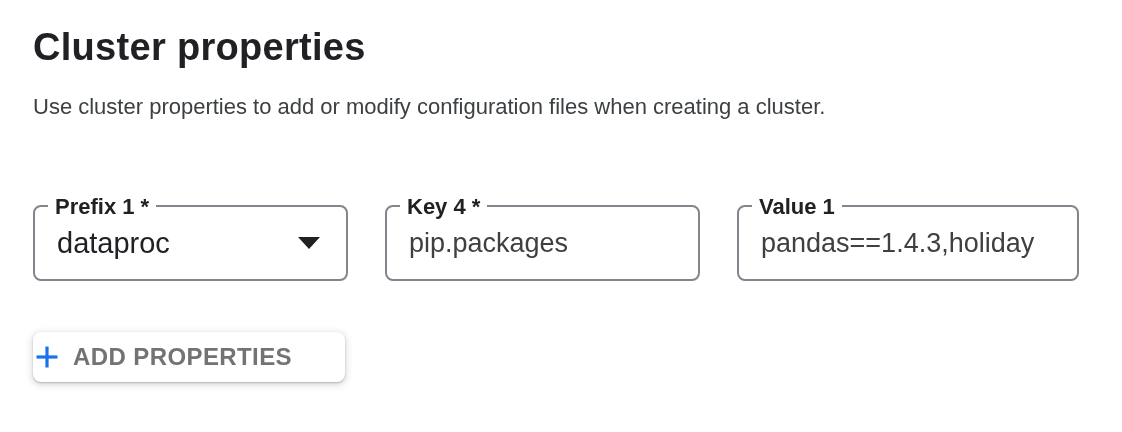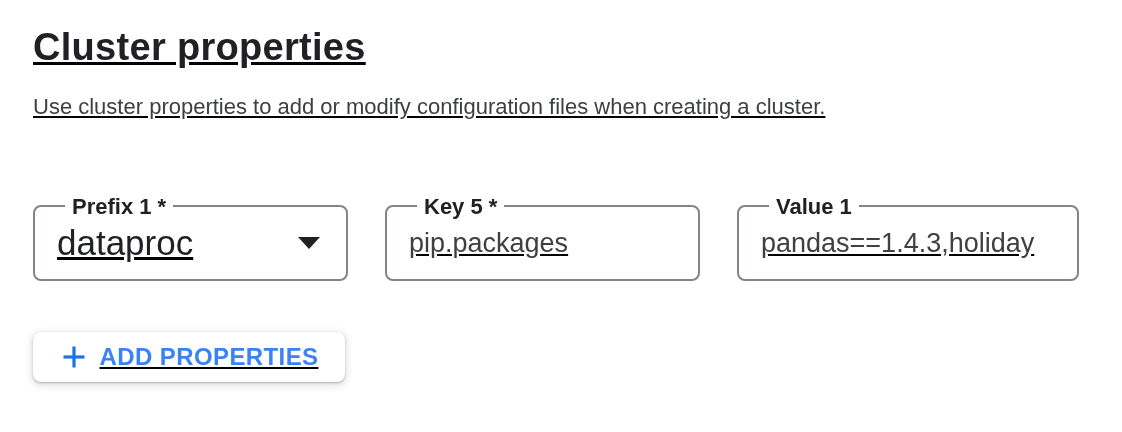--- a/index.html
+++ b/index.html
@@ -7,21 +7,20 @@
     padding: 0;
     background: #ffffff;
     width: 1122px;
     height: 432px;
     overflow: hidden;
     font-family: "Liberation Sans", "DejaVu Sans", sans-serif;
   }
   .page {
     padding: 24px 8px 0 33px;
     box-sizing: border-box;
-    text-decoration: underline;
   }
   .title {
     margin: 0;
     font-size: 38px;
     line-height: 46px;
     font-weight: 700;
     letter-spacing: 0.3px;
     color: #202124;
   }
   .description {
@@ -42,39 +41,39 @@
     width: 315px;
     height: 76px;
     border: 2px solid #80868b;
     border-radius: 8px;
     background: #ffffff;
   }
   .field.wide { width: 342px; }
   .field-label {
     position: absolute;
     top: -13px;
-    left: 30px;
+    left: 13px;
     background: #ffffff;
     padding: 0 7px;
     font-size: 22px;
     line-height: 26px;
     font-weight: 700;
     color: #202124;
     white-space: nowrap;
   }
   .field-inner {
     display: flex;
     align-items: center;
     height: 100%;
     padding: 0 14px 0 22px;
     box-sizing: border-box;
     overflow: hidden;
   }
   .field-value {
-    font-size: 35px;
+    font-size: 29px;
     color: #202124;
     white-space: nowrap;
   }
   .dropdown-arrow {
     margin-left: auto;
     margin-right: 12px;
     width: 0;
     height: 0;
     border-left: 11px solid transparent;
     border-right: 11px solid transparent;
@@ -96,23 +95,23 @@
   .add-btn {
     margin-top: 51px;
     width: 312px;
     height: 50px;
     border: none;
     border-radius: 8px;
     background: #ffffff;
     box-shadow: 0 1px 2px 0 rgba(60,64,67,0.30), 0 2px 6px 2px rgba(60,64,67,0.15);
     display: flex;
     align-items: center;
-    justify-content: center;
+    justify-content: flex-start;
     gap: 12px;
-    color: #3b82f6;
+    color: #737373;
     font-family: inherit;
     font-size: 24px;
     font-weight: 700;
     letter-spacing: 0.4px;
     cursor: pointer;
     padding: 0;
   }
   .plus-icon { display: block; }
 </style>
 </head>
@@ -128,21 +127,21 @@
 
     <div class="field">
       <span class="field-label">Prefix 1 *</span>
       <div class="field-inner">
         <span class="field-value">dataproc</span>
         <span class="dropdown-arrow"></span>
       </div>
     </div>
 
     <div class="field">
-      <span class="field-label">Key 5 *</span>
+      <span class="field-label">Key 4 *</span>
       <div class="field-inner">
         <input class="text-input" type="text" value="pip.packages" style="">
       </div>
     </div>
 
     <div class="field wide">
       <span class="field-label">Value 1</span>
       <div class="field-inner">
         <input class="text-input" type="text" value="pandas==1.4.3,holiday" style="">
       </div>

